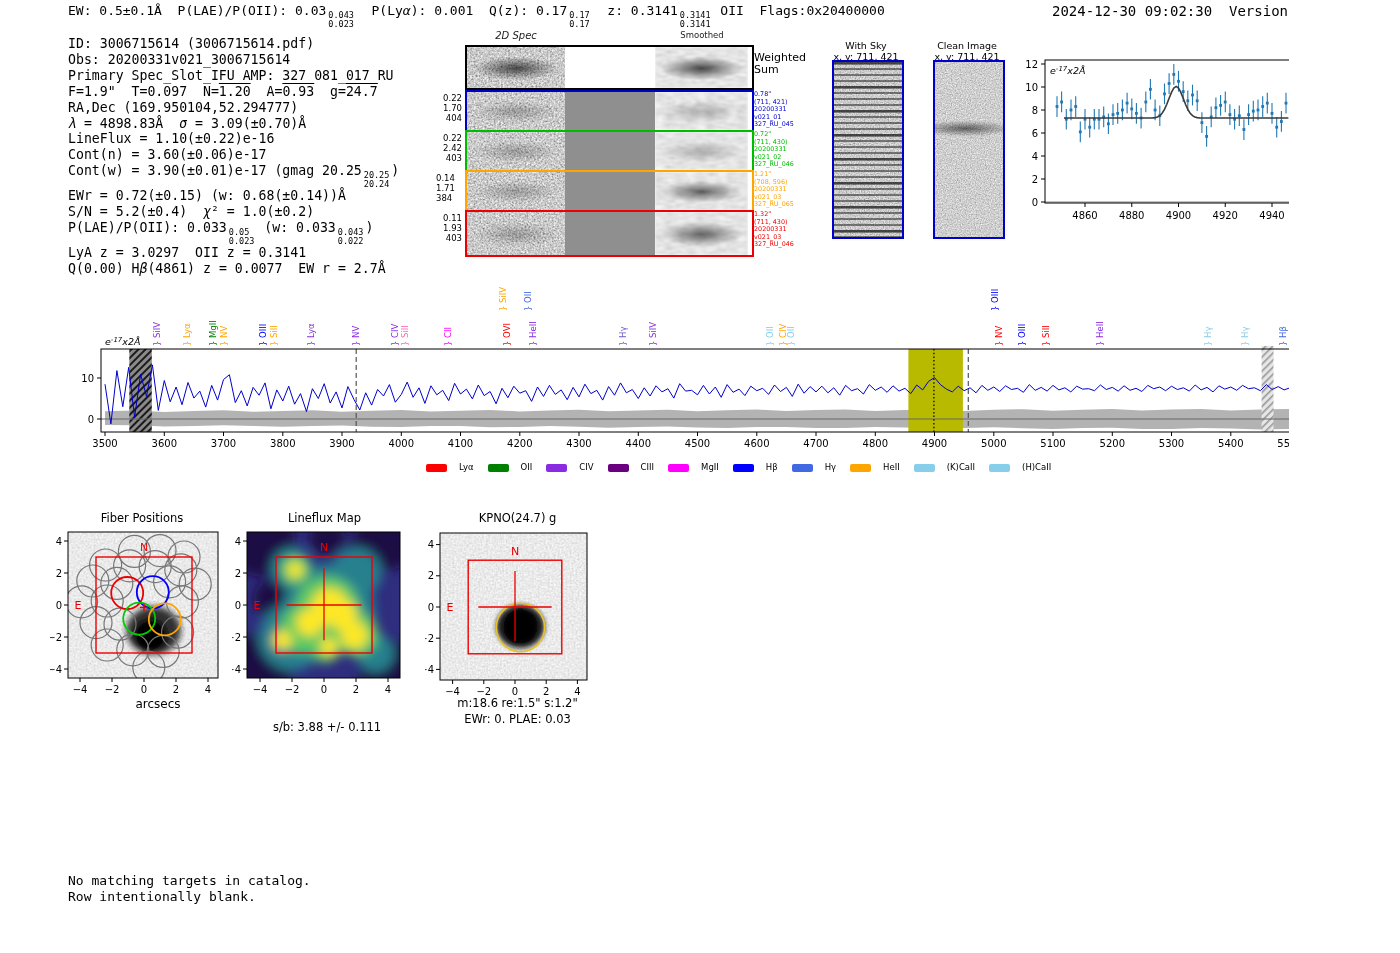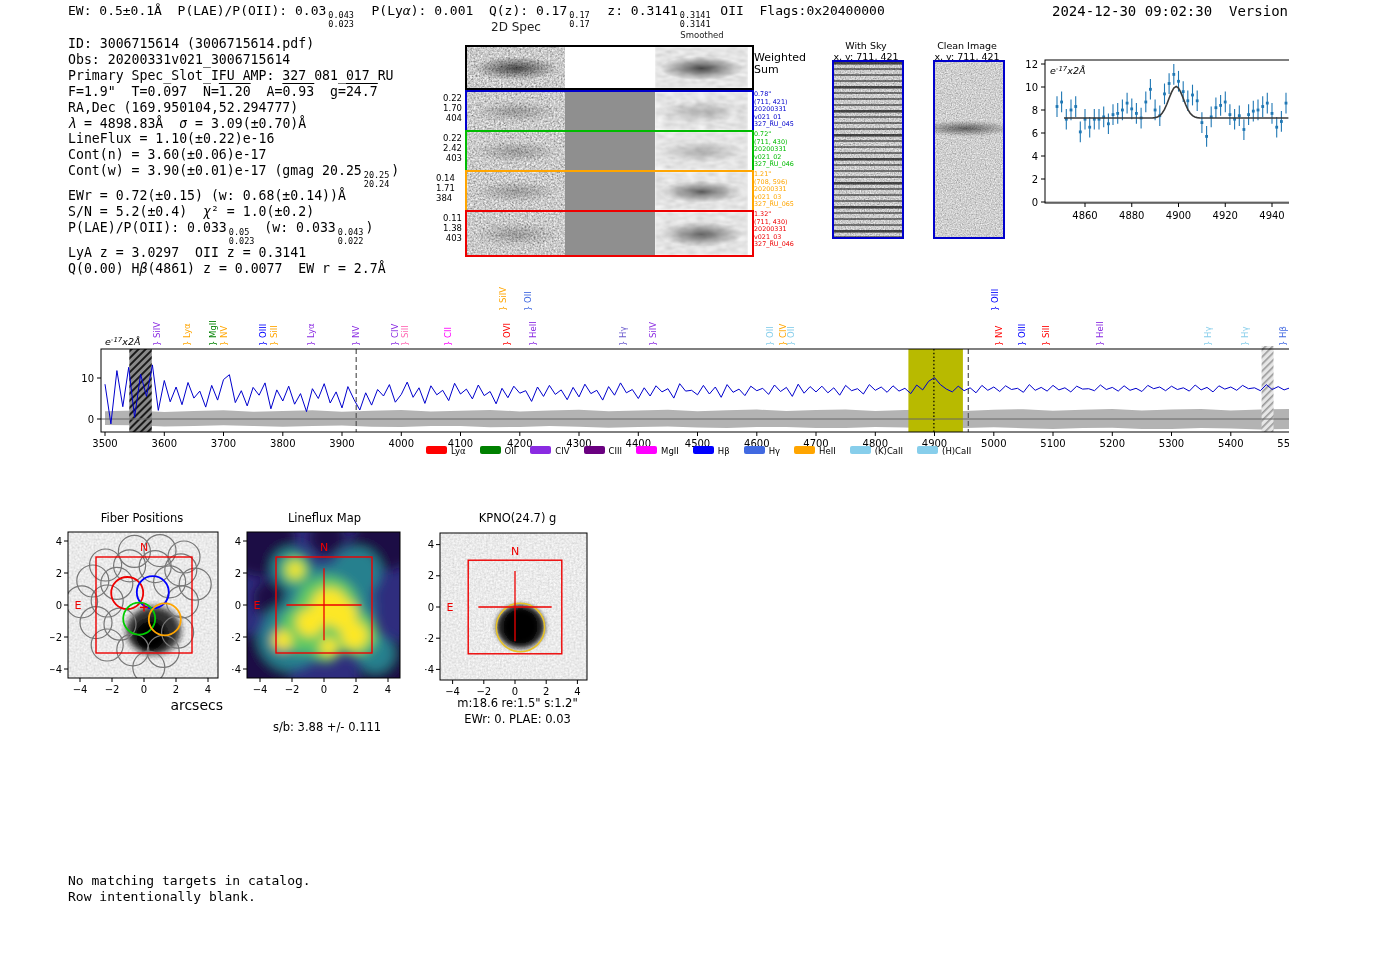--- a/index.html
+++ b/index.html
@@ -17,21 +17,21 @@
   .cell svg{display:block;}
   .bandov{position:absolute;left:0;top:0;right:0;bottom:0;
           background:radial-gradient(ellipse 62% 40% at 50% 52%, rgba(0,0,0,0.82), rgba(0,0,0,0) 72%);}
   .stripes1{position:absolute;left:0;top:0;right:0;bottom:0;
           background:repeating-linear-gradient(180deg, rgba(0,0,0,0.45) 0px 2px, rgba(0,0,0,0) 2px 6px);}
   .stripes2{position:absolute;left:0;top:0;right:0;bottom:0;
           background:repeating-linear-gradient(180deg, rgba(0,0,0,0.4) 0px 3px, rgba(0,0,0,0) 3px 24px);}
   .smear{position:absolute;left:0;top:0;right:0;bottom:0;
           background:radial-gradient(ellipse 95% 6% at 45% 38%, rgba(0,0,0,0.55), rgba(0,0,0,0) 75%);}
   .legend-row{display:flex;align-items:center;gap:14px;font-size:8.5px;}
-  .legend-item{display:flex;align-items:flex-start;gap:4px;}
+  .legend-item{display:flex;align-items:flex-end;gap:12px;margin-top:16px;}
   .legend-swatch{width:21px;height:8px;border-radius:2px;display:inline-block;}
   .ctr{text-align:center;}
 </style>
 </head>
 <body>
 
 <div class="page">
 
   <div class="mono abs" id="hdrStats" style="left:68px;top:3px;font-size:13px;white-space:pre;">EW: 0.5±0.1Å  P(LAE)/P(OII): 0.03<span class="frac"><span>0.043</span><span>0.023</span></span>  P(Ly<span class="it">α</span>): 0.001  Q(z): 0.17<span class="frac"><span>0.17</span><span>0.17</span></span>  z: 0.3141<span class="frac"><span>0.3141</span><span>0.3141</span></span> OII  Flags:0x20400000</div>
   <div class="mono abs" style="left:1052px;top:3px;font-size:14px;white-space:pre;">2024-12-30 09:02:30  Version 1.22.3</div>
@@ -47,21 +47,21 @@
       <div class="iline">Cont(n) = 3.60(±0.06)e-17</div>
       <div class="iline">Cont(w) = 3.90(±0.01)e-17 (gmag 20.25<span class="frac"><span>20.25</span><span>20.24</span></span>)</div>
       <div class="iline">EWr = 0.72(±0.15) (w: 0.68(±0.14))Å</div>
       <div class="iline">S/N = 5.2(±0.4)  <span class="it">χ</span>² = 1.0(±0.2)</div>
       <div class="iline">P(LAE)/P(OII): 0.033<span class="frac"><span>0.05</span><span>0.023</span></span> (w: 0.033<span class="frac"><span>0.043</span><span>0.022</span></span>)</div>
       <div class="iline">LyA z = 3.0297  OII z = 0.3141</div>
       <div class="iline">Q(0.00) H<span class="it">β</span>(4861) z = 0.0077  EW r = 2.7Å</div>
     </div>
 
   <div class="abs" id="spec2d" style="left:0;top:0;">
-      <div class="abs ctr" style="left:466px;top:20px;width:100px;font-size:12px;color:#222;">2D Spec</div>
+      <div class="abs ctr" style="left:466px;top:30px;width:100px;font-size:10px;color:#222;font-style:italic;">2D Spec</div>
       <div class="abs ctr" style="left:560px;top:30px;width:100px;font-size:10px;color:#222;margin-top:28px;">Pixel Flat</div>
       <div class="abs ctr" style="left:652px;top:30px;width:100px;font-size:8.5px;color:#222;">Smoothed</div>
       <div class="abs" style="left: 465px; top: 45px; width: 285px; height: 41px; border: 2px solid rgb(0, 0, 0); background: rgb(255, 255, 255);">
         <div class="cell" style="left: 0px; width: 98px; height: 41px;">
           <svg width="98" height="41">
     <defs>
               <filter id="nf0" x="0" y="0" width="100%" height="100%">
       <feTurbulence type="fractalNoise" baseFrequency="0.55" numOctaves="2" seed="11" stitchTiles="stitch"></feTurbulence>
       <feColorMatrix type="saturate" values="0"></feColorMatrix>
       <feComponentTransfer>
@@ -297,21 +297,21 @@
       <feGaussianBlur stdDeviation="1.1"></feGaussianBlur>
     </filter>
             </defs>
     <rect width="93" height="43" filter="url(#nf9)"></rect>
           </svg>
           <div class="bandov" style="opacity: 0.7;"></div>
         </div>
       </div>
       <div class="abs" style="left: 436px; top: 213px; width: 26px; font-size: 8.5px; line-height: 10px; text-align: right;">
         <div>0.11</div>
-        <div>1.38</div>
+        <div>1.93</div>
         <div>403</div>
       </div>
       <div class="abs" style="left: 754px; top: 211px; width: 48px; font-size: 6.4px; line-height: 7.6px; color: rgb(238, 0, 0);">
         <div>1.32"</div>
         <div>(711, 430)</div>
         <div>20200331</div>
         <div>v021_03</div>
         <div>327_RU_046</div>
       </div>
     </div>
@@ -701,21 +701,21 @@
         <text x="12" y="167.5" font-size="10" text-anchor="end">−4</text>
         <line x1="14" y1="132" x2="18" y2="132" stroke="#000"></line>
         <text x="12" y="135.5" font-size="10" text-anchor="end">−2</text>
         <line x1="14" y1="100" x2="18" y2="100" stroke="#000"></line>
         <text x="12" y="103.5" font-size="10" text-anchor="end">0</text>
         <line x1="14" y1="68" x2="18" y2="68" stroke="#000"></line>
         <text x="12" y="71.5" font-size="10" text-anchor="end">2</text>
         <line x1="14" y1="36" x2="18" y2="36" stroke="#000"></line>
         <text x="12" y="39.5" font-size="10" text-anchor="end">4</text>
       </svg></div>
-  <div class="abs ctr" style="left:43px;top:697px;width:180px;font-size:14px;text-align:right;">arcsecs</div>
+  <div class="abs ctr" style="left:68px;top:697px;width:180px;font-size:12px;">arcsecs</div>
 
   <div class="abs ctr" style="left:232px;top:511px;width:185px;font-size:11.5px;">Lineflux Map</div>
   <div class="abs" id="linefluxpanel" style="left:232px;top:505px;"><svg width="190" height="215">
         <defs>
     <filter id="pf13" x="0" y="0" width="100%" height="100%">
       <feTurbulence type="fractalNoise" baseFrequency="0.5" numOctaves="2" seed="31" stitchTiles="stitch"></feTurbulence>
       <feColorMatrix type="saturate" values="0"></feColorMatrix>
       <feComponentTransfer>
         <feFuncR type="linear" slope="0.55" intercept="0.55"></feFuncR>
         <feFuncG type="linear" slope="0.55" intercept="0.55"></feFuncG>

